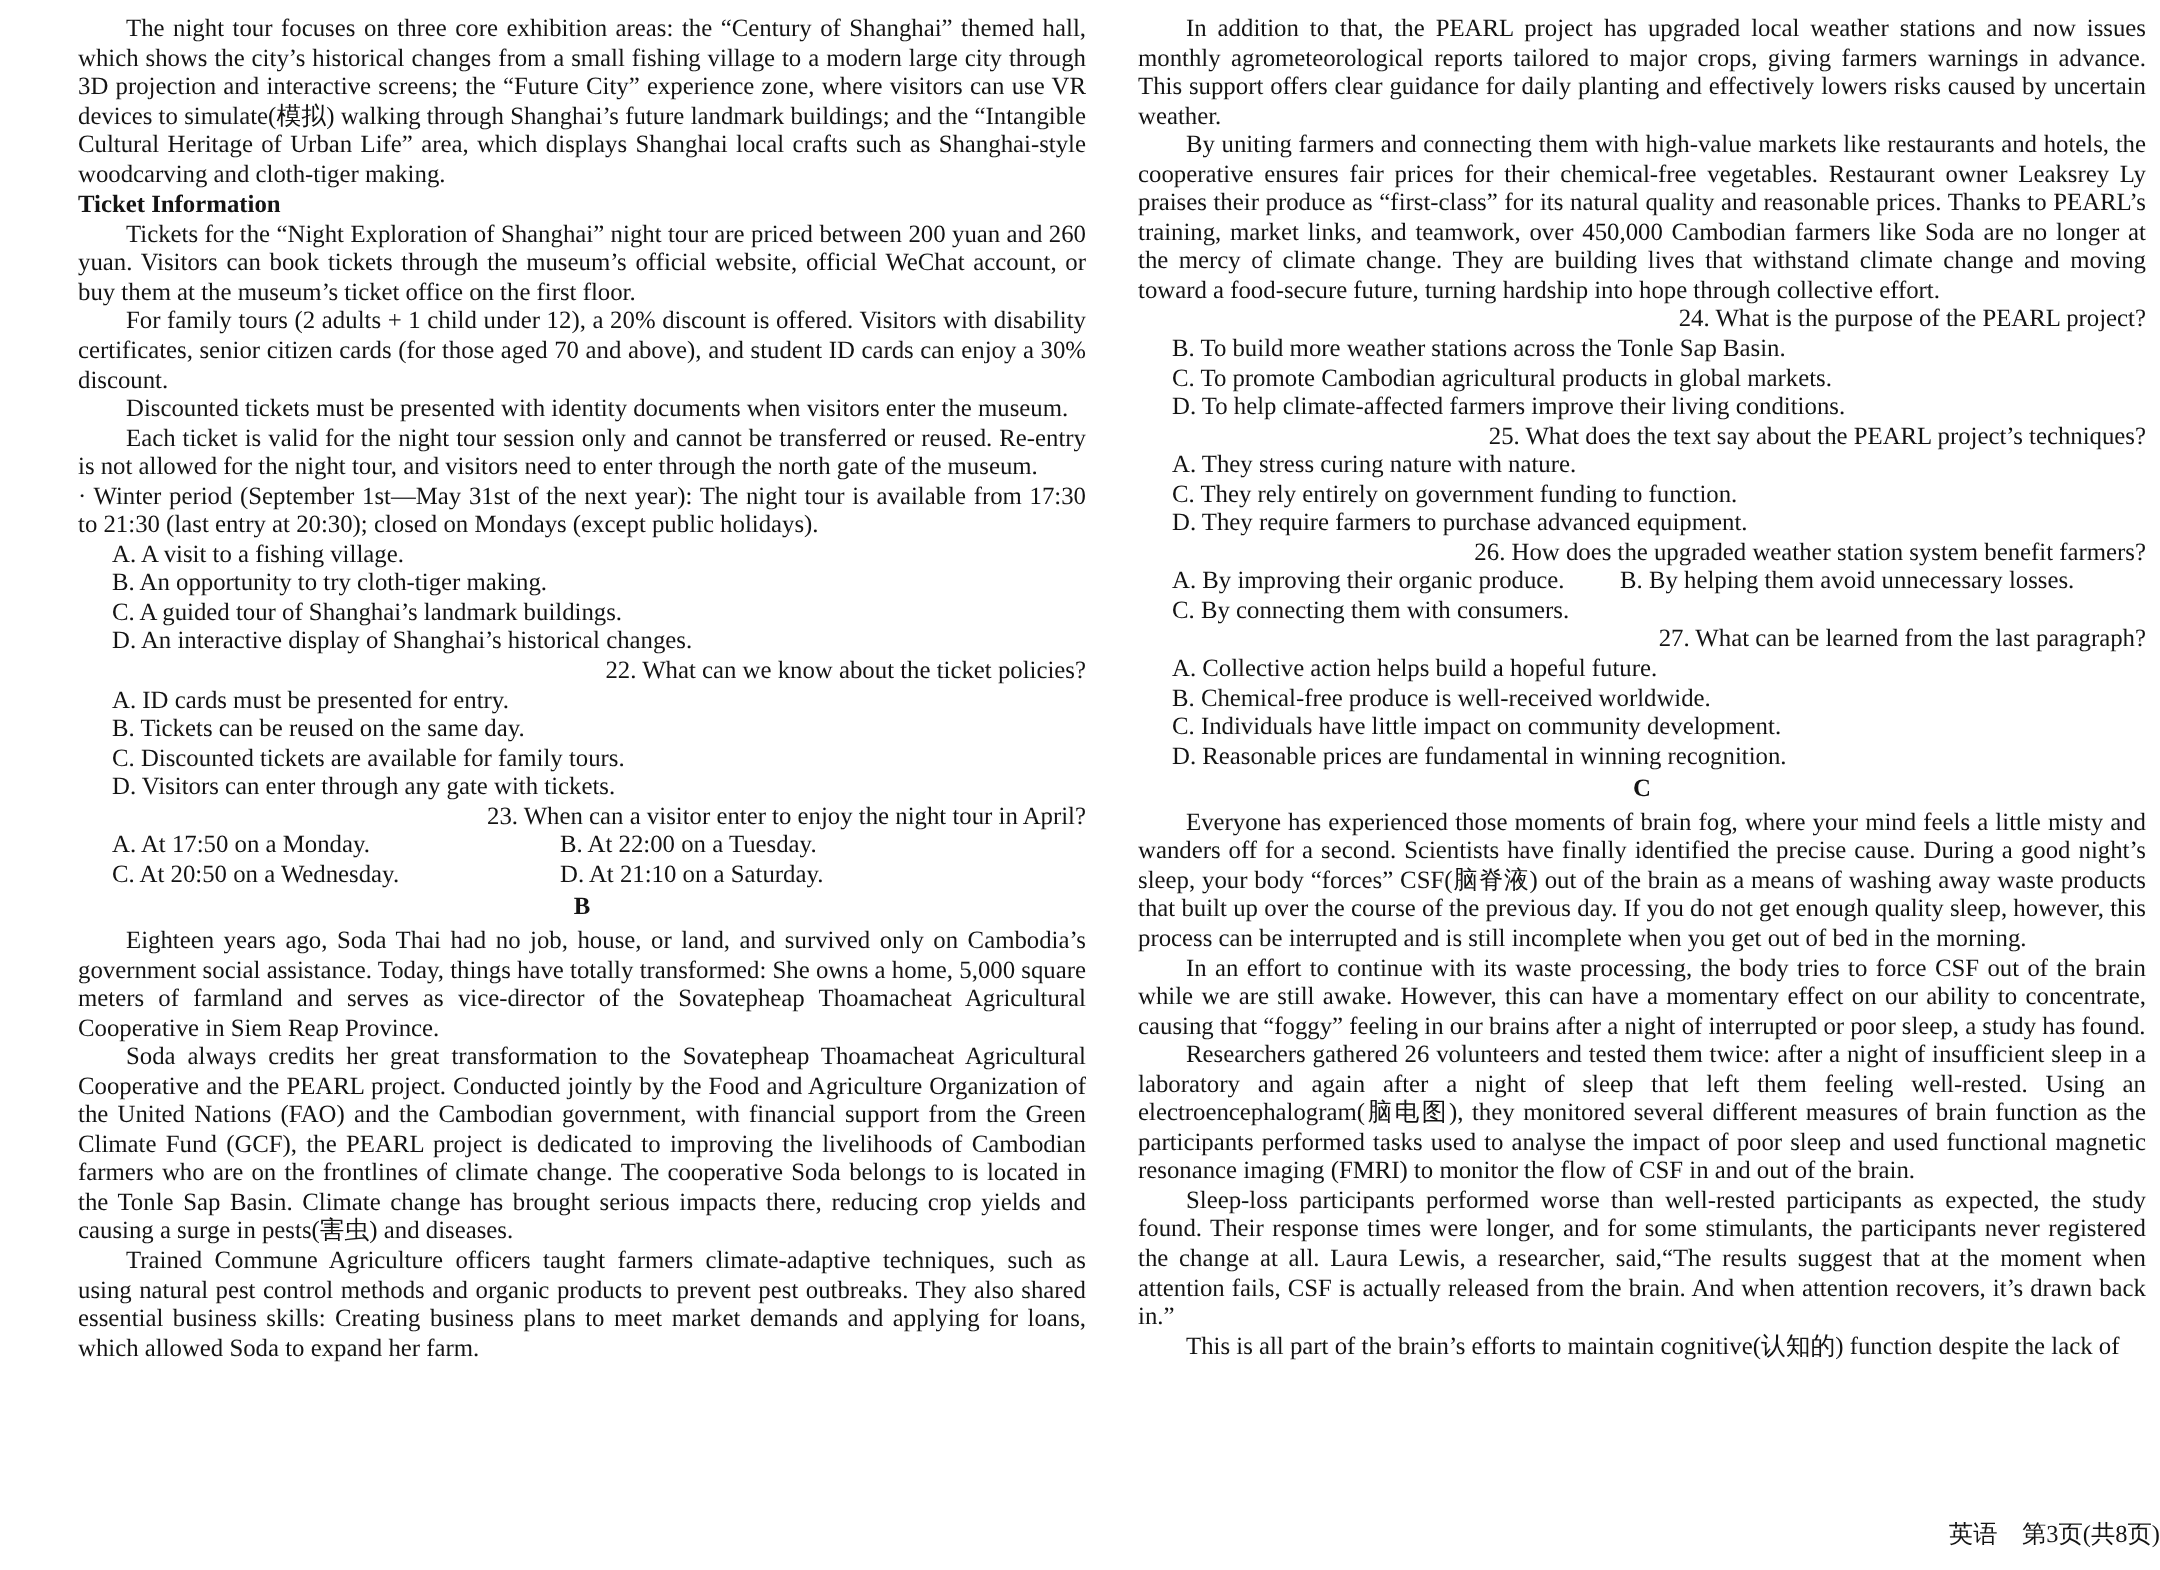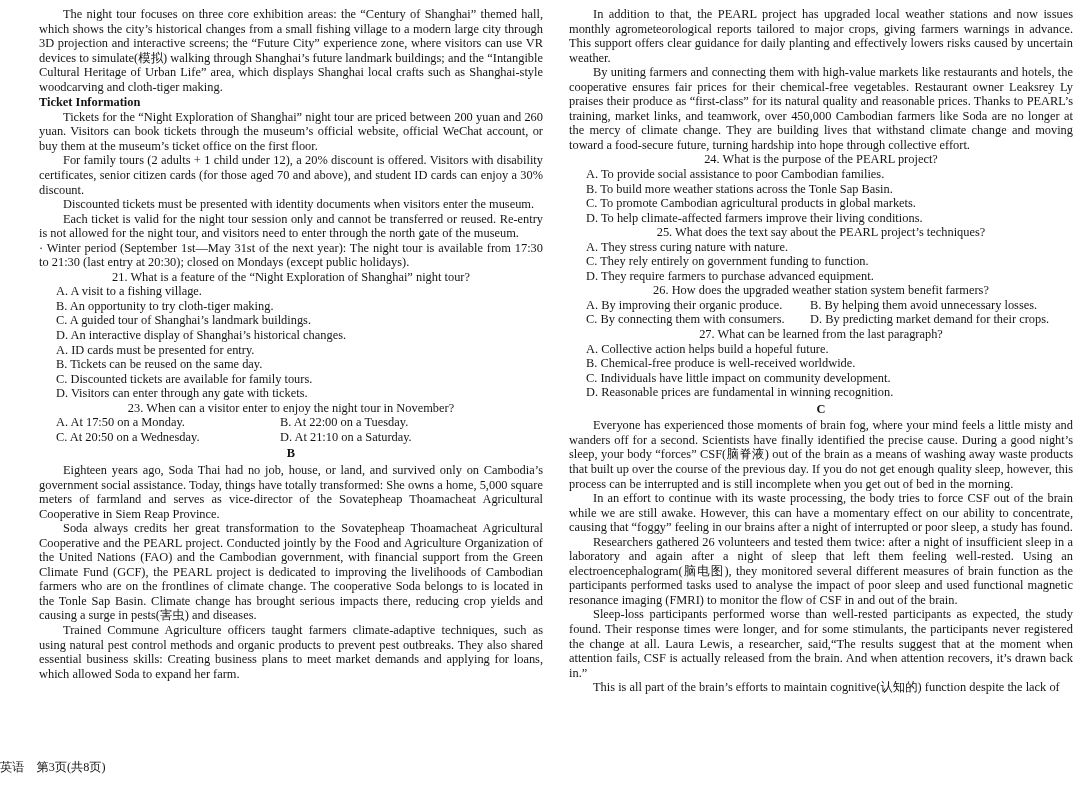--- a/index.html
+++ b/index.html
@@ -13,95 +13,93 @@
     display: flex; gap: 26px;
     padding: 7px 18px 0 28px;
     box-sizing: border-box; width: 1080px; margin-left: 11px;
   }
   .col { flex: 1; min-width: 0; }
   .para { text-align: justify; text-indent: 24px; }
   .para.noindent { text-indent: 0; }
   .heading { font-weight: bold; margin-top: 1px; }
   .section-label { text-align: center; font-weight: bold; margin: 2px 0; }
   .question { margin: 0; }
-  .q-stem { text-align: center; }
+  .q-stem { text-align: right; }
   .q-row { padding-left: 17px; }
   .q-row.pair { display: flex; }
   .q-row.pair .q-opt:first-child { width: 46%; flex-shrink: 0; }
   .footer {
     position: absolute; left: 0; bottom: 10px; width: 100%;
-    text-align: left; font-size: 12.2px;
+    text-align: right; font-size: 12.2px;
   }
 </style>
 </head>
 <body>
 
 <div class="page">
   <div class="col">
       <div class="para">The night tour focuses on three core exhibition areas: the “Century of Shanghai” themed hall, which shows the city’s historical changes from a small fishing village to a modern large city through 3D projection and interactive screens; the “Future City” experience zone, where visitors can use VR devices to simulate(模拟) walking through Shanghai’s future landmark buildings; and the “Intangible Cultural Heritage of Urban Life” area, which displays Shanghai local crafts such as Shanghai-style woodcarving and cloth-tiger making.</div>
       <div class="heading">Ticket Information</div>
       <div class="para">Tickets for the “Night Exploration of Shanghai” night tour are priced between 200 yuan and 260 yuan. Visitors can book tickets through the museum’s official website, official WeChat account, or buy them at the museum’s ticket office on the first floor.</div>
       <div class="para">For family tours (2 adults + 1 child under 12), a 20% discount is offered. Visitors with disability certificates, senior citizen cards (for those aged 70 and above), and student ID cards can enjoy a 30% discount.</div>
       <div class="para">Discounted tickets must be presented with identity documents when visitors enter the museum.</div>
       <div class="para">Each ticket is valid for the night tour session only and cannot be transferred or reused. Re-entry is not allowed for the night tour, and visitors need to enter through the north gate of the museum.</div>
       <div class="para noindent">· Winter period (September 1st—May 31st of the next year): The night tour is available from 17:30 to 21:30 (last entry at 20:30); closed on Mondays (except public holidays).</div>
       <div class="question">
-        <div class="q-stem">21. What is a feature of the “Night Exploration of Shanghai” night tour?</div>
         <div class="q-row"><span class="q-opt">A. A visit to a fishing village.</span></div>
         <div class="q-row"><span class="q-opt">B. An opportunity to try cloth-tiger making.</span></div>
         <div class="q-row"><span class="q-opt">C. A guided tour of Shanghai’s landmark buildings.</span></div>
         <div class="q-row"><span class="q-opt">D. An interactive display of Shanghai’s historical changes.</span></div>
       </div>
       <div class="question">
+        <div class="q-stem">22. What can we know about the ticket policies?</div>
         <div class="q-row"><span class="q-opt">A. ID cards must be presented for entry.</span></div>
         <div class="q-row"><span class="q-opt">B. Tickets can be reused on the same day.</span></div>
         <div class="q-row"><span class="q-opt">C. Discounted tickets are available for family tours.</span></div>
         <div class="q-row"><span class="q-opt">D. Visitors can enter through any gate with tickets.</span></div>
       </div>
       <div class="question">
-        <div class="q-stem">23. When can a visitor enter to enjoy the night tour in November?</div>
+        <div class="q-stem">23. When can a visitor enter to enjoy the night tour in April?</div>
         <div class="q-row pair">
           <span class="q-opt">A. At 17:50 on a Monday.</span>
           <span class="q-opt">B. At 22:00 on a Tuesday.</span>
         </div>
         <div class="q-row pair">
           <span class="q-opt">C. At 20:50 on a Wednesday.</span>
           <span class="q-opt">D. At 21:10 on a Saturday.</span>
         </div>
       </div>
       <div class="section-label">B</div>
       <div class="para">Eighteen years ago, Soda Thai had no job, house, or land, and survived only on Cambodia’s government social assistance. Today, things have totally transformed: She owns a home, 5,000 square meters of farmland and serves as vice-director of the Sovatepheap Thoamacheat Agricultural Cooperative in Siem Reap Province.</div>
       <div class="para">Soda always credits her great transformation to the Sovatepheap Thoamacheat Agricultural Cooperative and the PEARL project. Conducted jointly by the Food and Agriculture Organization of the United Nations (FAO) and the Cambodian government, with financial support from the Green Climate Fund (GCF), the PEARL project is dedicated to improving the livelihoods of Cambodian farmers who are on the frontlines of climate change. The cooperative Soda belongs to is located in the Tonle Sap Basin. Climate change has brought serious impacts there, reducing crop yields and causing a surge in pests(害虫) and diseases.</div>
       <div class="para">Trained Commune Agriculture officers taught farmers climate-adaptive techniques, such as using natural pest control methods and organic products to prevent pest outbreaks. They also shared essential business skills: Creating business plans to meet market demands and applying for loans, which allowed Soda to expand her farm.</div>
     </div>
   <div class="col">
       <div class="para">In addition to that, the PEARL project has upgraded local weather stations and now issues monthly agrometeorological reports tailored to major crops, giving farmers warnings in advance. This support offers clear guidance for daily planting and effectively lowers risks caused by uncertain weather.</div>
       <div class="para">By uniting farmers and connecting them with high-value markets like restaurants and hotels, the cooperative ensures fair prices for their chemical-free vegetables. Restaurant owner Leaksrey Ly praises their produce as “first-class” for its natural quality and reasonable prices. Thanks to PEARL’s training, market links, and teamwork, over 450,000 Cambodian farmers like Soda are no longer at the mercy of climate change. They are building lives that withstand climate change and moving toward a food-secure future, turning hardship into hope through collective effort.</div>
       <div class="question">
         <div class="q-stem">24. What is the purpose of the PEARL project?</div>
-        <div class="q-row"><span class="q-opt">A. To provide social assistance to poor Cambodian families.</span></div>
         <div class="q-row"><span class="q-opt">B. To build more weather stations across the Tonle Sap Basin.</span></div>
         <div class="q-row"><span class="q-opt">C. To promote Cambodian agricultural products in global markets.</span></div>
         <div class="q-row"><span class="q-opt">D. To help climate-affected farmers improve their living conditions.</span></div>
       </div>
       <div class="question">
         <div class="q-stem">25. What does the text say about the PEARL project’s techniques?</div>
         <div class="q-row"><span class="q-opt">A. They stress curing nature with nature.</span></div>
         <div class="q-row"><span class="q-opt">C. They rely entirely on government funding to function.</span></div>
         <div class="q-row"><span class="q-opt">D. They require farmers to purchase advanced equipment.</span></div>
       </div>
       <div class="question">
         <div class="q-stem">26. How does the upgraded weather station system benefit farmers?</div>
         <div class="q-row pair">
           <span class="q-opt">A. By improving their organic produce.</span>
           <span class="q-opt">B. By helping them avoid unnecessary losses.</span>
         </div>
         <div class="q-row pair">
           <span class="q-opt">C. By connecting them with consumers.</span>
-          <span class="q-opt">D. By predicting market demand for their crops.</span>
         </div>
       </div>
       <div class="question">
         <div class="q-stem">27. What can be learned from the last paragraph?</div>
         <div class="q-row"><span class="q-opt">A. Collective action helps build a hopeful future.</span></div>
         <div class="q-row"><span class="q-opt">B. Chemical-free produce is well-received worldwide.</span></div>
         <div class="q-row"><span class="q-opt">C. Individuals have little impact on community development.</span></div>
         <div class="q-row"><span class="q-opt">D. Reasonable prices are fundamental in winning recognition.</span></div>
       </div>
       <div class="section-label">C</div>

